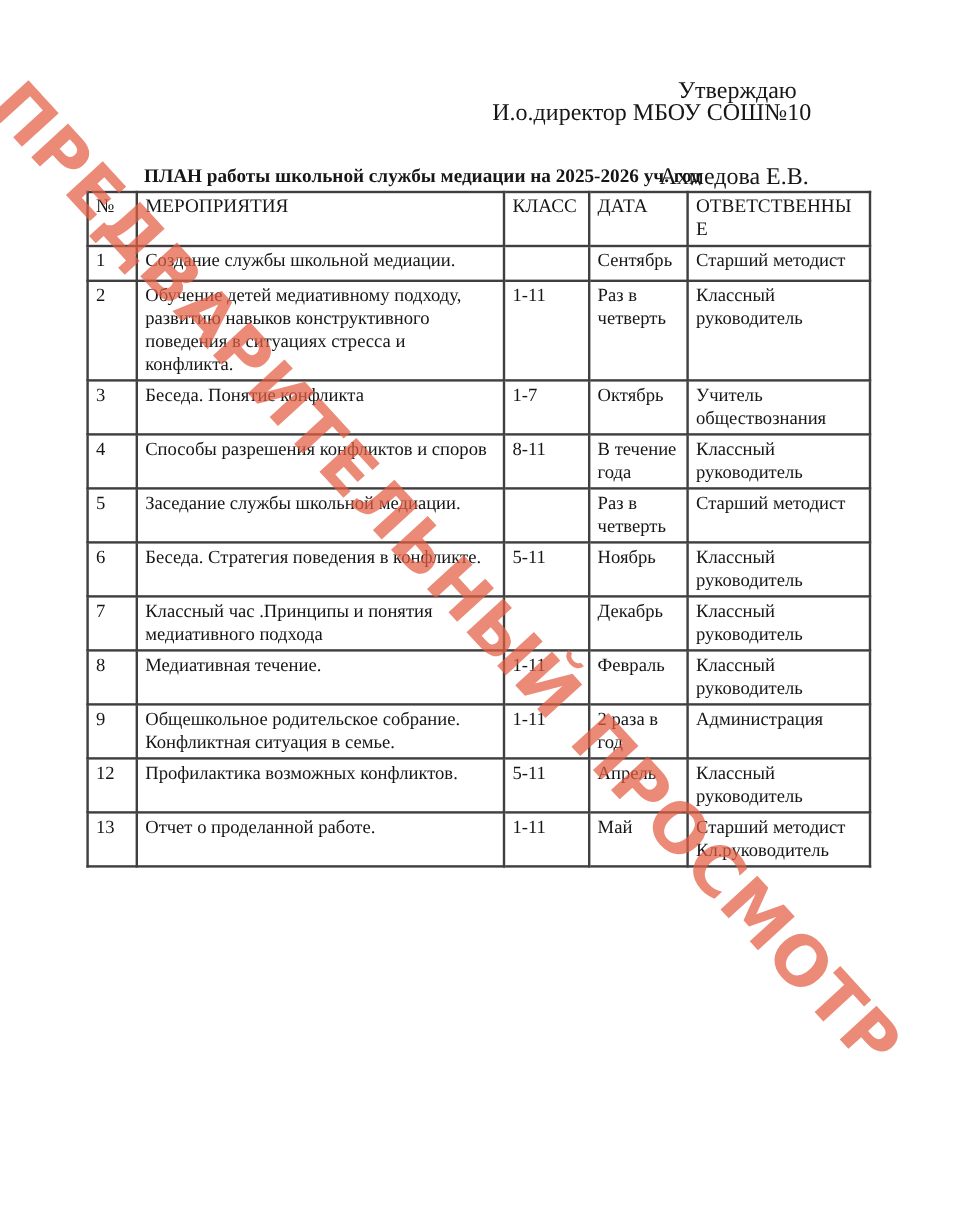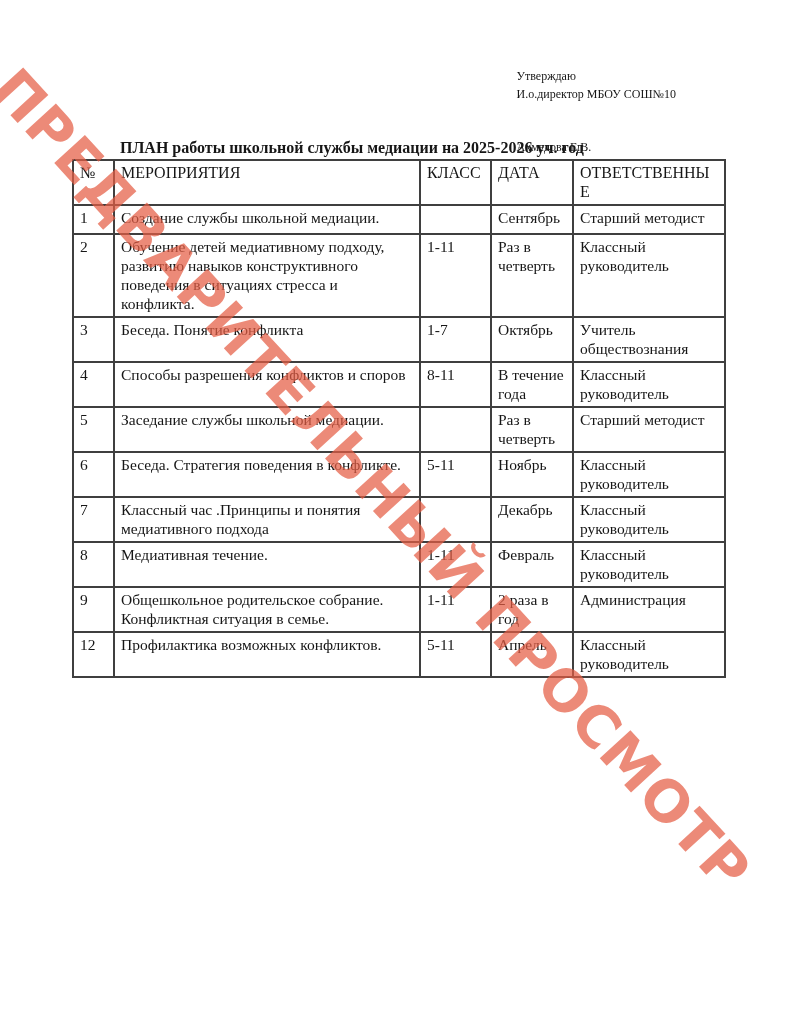--- a/index.html
+++ b/index.html
@@ -13,22 +13,22 @@
     height: 1024px;
     background: #ffffff;
     overflow: hidden;
     font-family: "Liberation Serif", serif;
     color: #161616;
   }
   .approval {
     position: absolute;
     top: 68px;
     right: 124px;
-    text-align: left;
-    font-size: 12px;
+    text-align: right;
+    font-size: 20px;
     line-height: 17.5px;
     white-space: nowrap;
   }
   .approval .ap1 { padding-right: 12px; }
   .approval .ap3 { padding-right: 2px; margin-top: 36px; }
   .doc-title {
     position: absolute;
     top: 139px;
     left: 120px;
     font-size: 16px;
@@ -170,18 +170,25 @@
           <td>2 раза в год</td>
           <td>Администрация</td>
         </tr>
         <tr>
           <td>12</td>
           <td>Профилактика возможных конфликтов.</td>
           <td>5-11</td>
           <td>Апрель</td>
           <td>Классный руководитель</td>
         </tr>
+        <tr>
+          <td>13</td>
+          <td>Отчет о проделанной работе.</td>
+          <td>1-11</td>
+          <td>Май</td>
+          <td>Старший методист Кл.руководитель</td>
+        </tr>
       </tbody>
   </table>
 
   <div class="watermark" style="color: rgba(229, 93, 68, 0.72);">ПРЕДВАРИТЕЛЬНЫЙ ПРОСМОТР</div>
 
 </div>
 
 </body></html>

